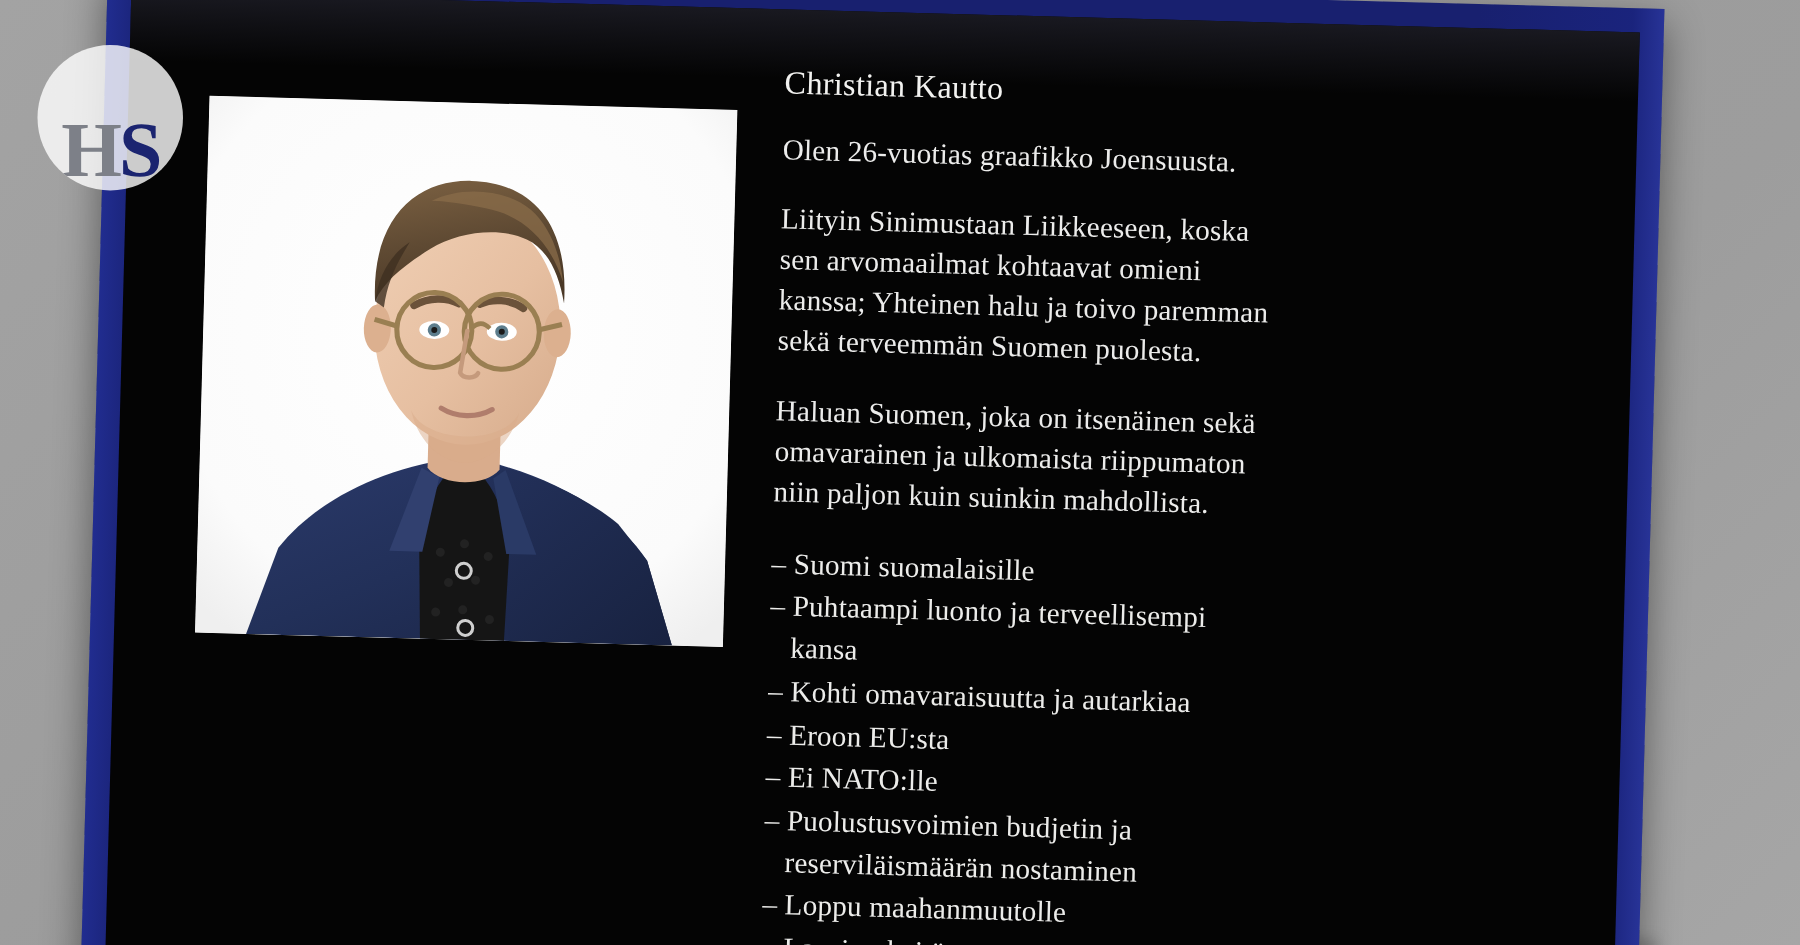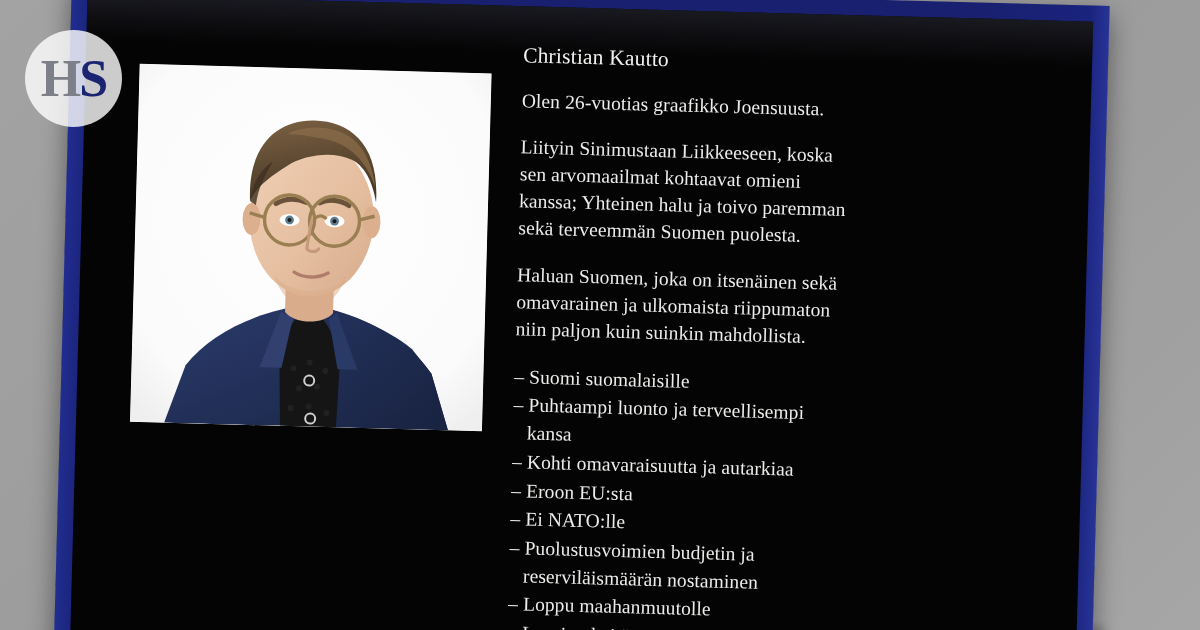--- a/index.html
+++ b/index.html
@@ -120,21 +120,21 @@
   
   .hs-logo {
     position: absolute;
     left: 25px;
     top: 30px;
     width: 97px;
     height: 97px;
     border-radius: 50%;
     background: rgba(255,255,255,0.80);
     display: flex;
-    align-items: center;
+    align-items: flex-end;
     justify-content: center;
     overflow: hidden;
   }
   .hs-logo .hs-text {
     font-family: "Liberation Serif", "DejaVu Serif", serif;
     font-weight: 700;
     font-size: 52px;
     line-height: 1;
     letter-spacing: -2px;
     color: #7d8088;

